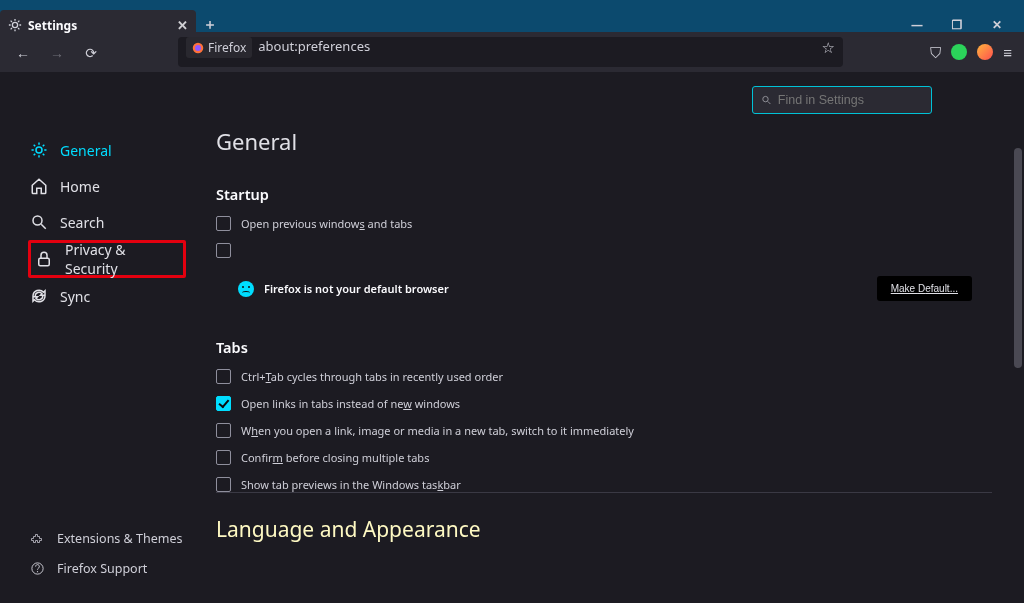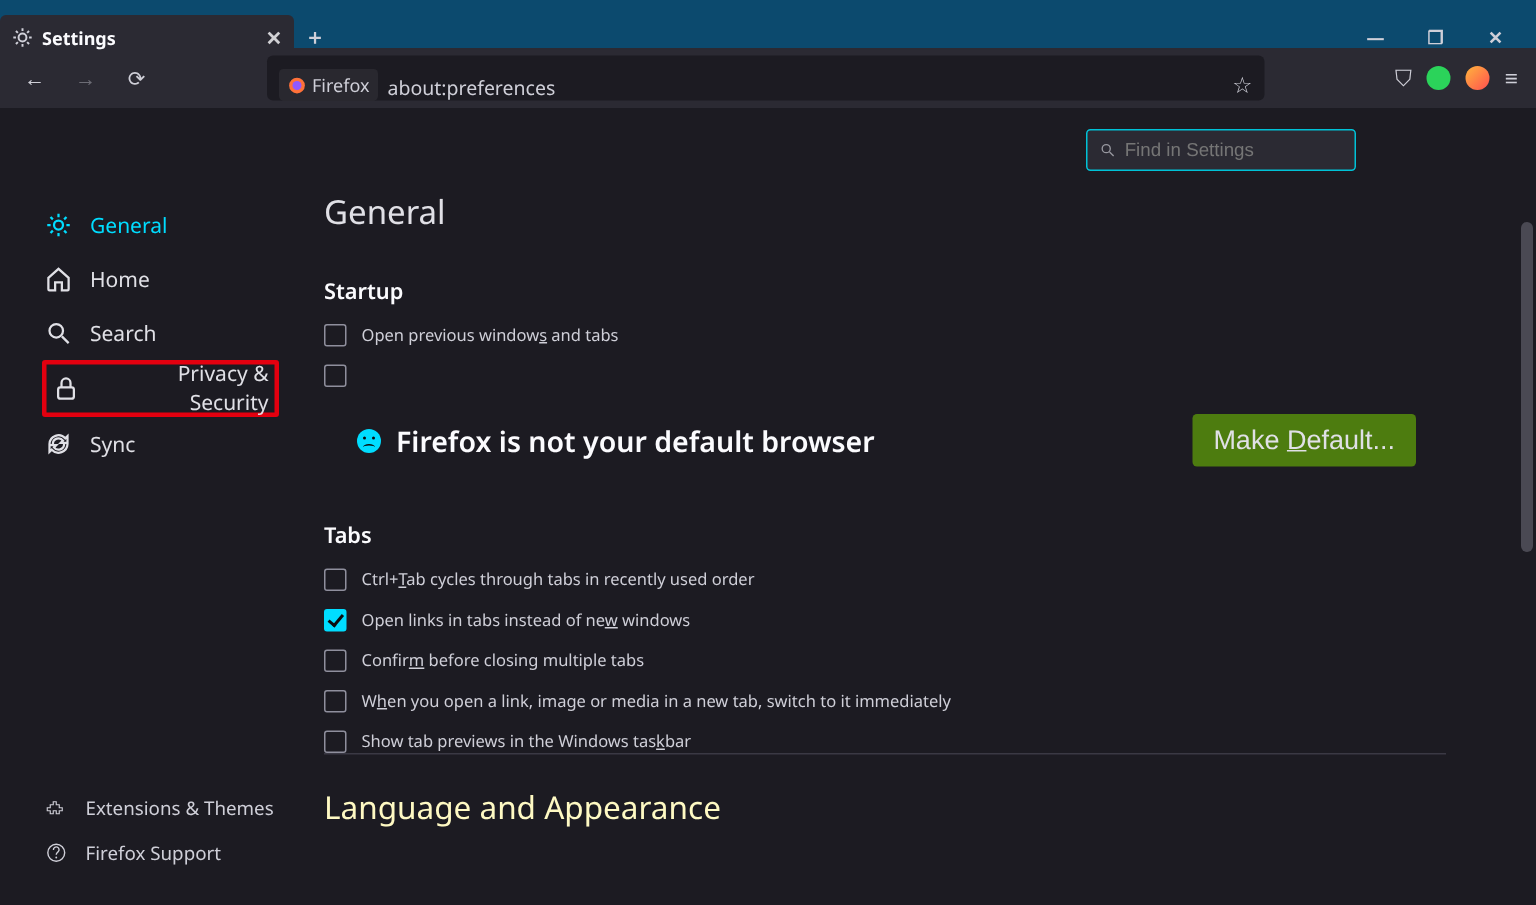--- a/index.html
+++ b/index.html
@@ -40,21 +40,21 @@
     display:flex; align-items:center;
     padding: 0 8px;
     gap:4px;
   }
   .nav-btn { width:30px; height:30px; display:flex; align-items:center; justify-content:center; color:#cfcfd8; font-size:14px;}
   .urlbar {
     flex:0 0 665px;
     height: 30px;
     background: #1c1b22;
     border-radius: 4px;
-    display:flex; align-items:flex-end;
+    display:flex; align-items:flex-start;
     padding: 0 8px;
     margin-left: 68px;
     color:#cfcfd8;
     gap:6px;
   }
   .ff-badge {
     display:flex; align-items:center; gap:4px;
     background: rgba(255,255,255,0.06);
     padding: 2px 6px;
     border-radius:3px;
@@ -88,21 +88,21 @@
     padding-bottom: 10px;
   }
   .sidebar-bottom .side-item { font-size:12.5px; height:30px; color:#cfcfd8;}
   .sidebar-bottom .side-item svg{ width:15px; height:15px;}
   .highlight-box {
     border: 3px solid #e3000f;
     border-radius: 2px;
   }
   .main {
     flex:1;
-    padding: 14px 60px 0 16px;
+    padding: 14px 32px 0 16px;
     overflow:hidden;
     position:relative;
   }
   .search-wrap { display:flex; justify-content:flex-end; padding-right: 60px;}
   .search-box {
     width: 180px; height: 28px;
     border: 1.5px solid #00c2d7;
     border-radius: 3px;
     display:flex; align-items:center;
     padding: 0 8px; gap:6px;
@@ -134,28 +134,29 @@
     width:16px; height:16px; border-radius:50%; background:#00ddff;
     position:relative;
     margin-left: 22px;
   }
   .status-row .face::before, .status-row .face::after{
     content:""; position:absolute; width:2px; height:2px; background:#0c0c0d; border-radius:50%;
     top:5px;
   }
   .status-row .face::before{ left:4px;} .status-row .face::after{ right:4px;}
   .status-row .face .mouth{ position:absolute; width:8px; height:4px; border-top:1.5px solid #0c0c0d; border-radius:50% 50% 0 0; bottom:2px; left:4px;}
-  .status-text{ font-weight:600; color:#fbfbfe; font-size:19px;}
+  .status-text{ font-weight:600; color:#fbfbfe; font-size:11px;}
   .btn {
-    background:#4d7c0f; color:#e0e0e6;
+    background:#000000; color:#e0e0e6;
     border:none; border-radius:3px;
     padding: 7px 14px;
-    font-size:18px;
+    font-size:10px;
     margin-left:auto;
     margin-right: 20px;
+    text-decoration: underline;
   }
   h1.subhead { font-size:21px; font-weight:400; color:#fef9c3; border-top:1px solid #3a3944; padding-top:22px;}
   .scrollbar {
     position:absolute; right:2px; top:76px; width:8px; height:220px;
     background:#4a4953; border-radius:4px;
   }
   .und { text-decoration: underline; text-decoration-thickness:1px;}
 </style>
 </head>
 <body>
@@ -216,21 +217,21 @@
         </svg>
       <span>Home</span>
     </div>
     <div class="side-item">
       <svg viewBox="0 0 24 24">
           <circle cx="10" cy="10" r="6" fill="none" stroke="currentColor" stroke-width="2"></circle>
           <line x1="15" y1="15" x2="21" y2="21" stroke="currentColor" stroke-width="2"></line>
         </svg>
       <span>Search</span>
     </div>
-    <div class="side-item highlight-box" style="padding:0 4px; height:38px;text-align:right;">
+    <div class="side-item highlight-box" style="padding:0 4px; height:38px;">
       <svg viewBox="0 0 24 24">
           <rect x="5" y="11" width="14" height="10" rx="2" fill="none" stroke="currentColor" stroke-width="2"></rect>
           <path d="M8 11V7a4 4 0 018 0v4" fill="none" stroke="currentColor" stroke-width="2"></path>
         </svg>
       <span>Privacy &amp; Security</span>
     </div>
     <div class="side-item">
       <svg viewBox="0 0 24 24">
           <path d="M4 12a8 8 0 0114-5l2-2v6h-6l2-2a5 5 0 00-9 3" fill="none" stroke="currentColor" stroke-width="2"></path>
           <path d="M20 12a8 8 0 01-14 5l-2 2v-6h6l-2 2a5 5 0 009-3" fill="none" stroke="currentColor" stroke-width="2"></path>
@@ -293,25 +294,25 @@
         <label class="row">
           <span class="checkbox"></span>
           <span><span>Ctrl+</span><span class="und">T</span><span>ab cycles through tabs in recently used order</span></span>
         </label>
         <label class="row">
           <span class="checkbox checked"></span>
           <span><span>Open links in tabs instead of ne</span><span class="und">w</span><span> windows</span></span>
         </label>
         <label class="row">
           <span class="checkbox"></span>
+          <span><span>W</span><span class="und">h</span><span>en you open a link, image or media in a new tab, switch to it immediately</span></span>
+        </label>
+        <label class="row">
+          <span class="checkbox"></span>
           <span><span>Confir</span><span class="und">m</span><span> before closing multiple tabs</span></span>
-        </label>
-        <label class="row">
-          <span class="checkbox"></span>
-          <span><span>W</span><span class="und">h</span><span>en you open a link, image or media in a new tab, switch to it immediately</span></span>
         </label>
         <label class="row">
           <span class="checkbox"></span>
           <span><span>Show tab previews in the Windows tas</span><span class="und">k</span><span>bar</span></span>
         </label>
       </div>
 
     <h1 class="subhead">Language and Appearance</h1>
   </div>
 

